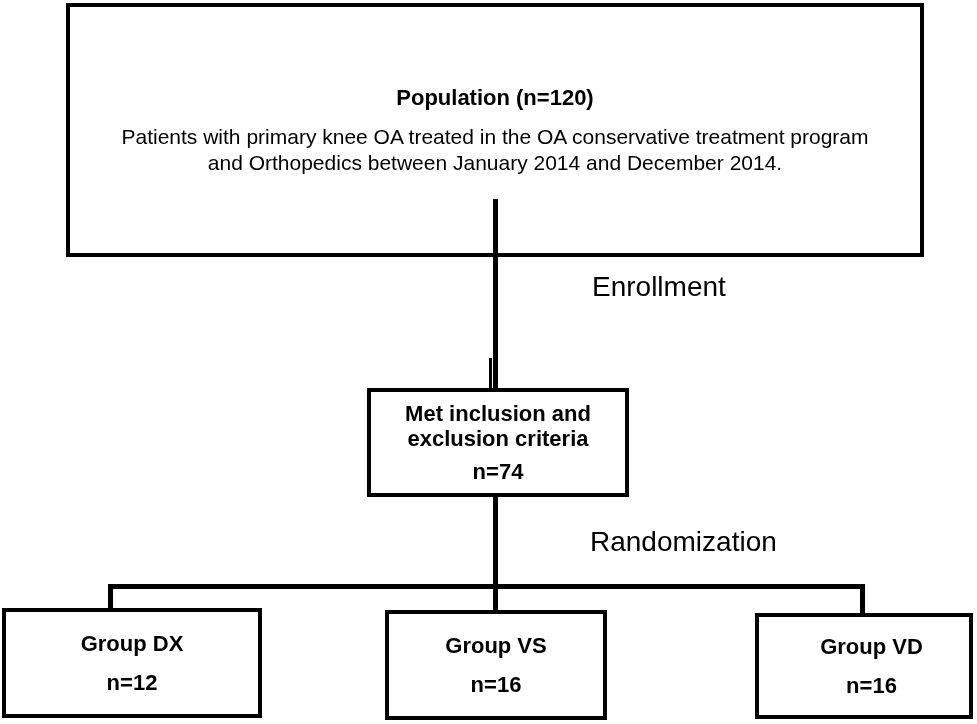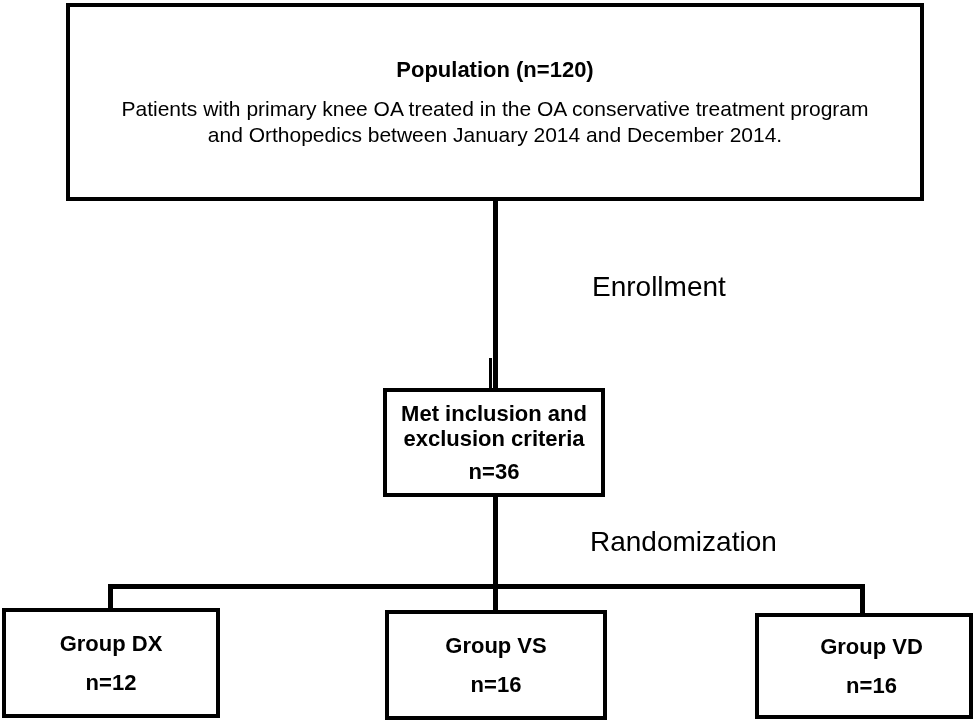--- a/index.html
+++ b/index.html
@@ -20,21 +20,21 @@
     border: 4px solid #000000;
     background: #ffffff;
     display: flex;
     flex-direction: column;
     align-items: center;
     justify-content: center;
     text-align: center;
   }
   .population-box {
     left: 66px; top: 3px;
-    width: 858px; height: 198px;
+    width: 858px; height: 254px;
     gap: 13px;
   }
   .population-title {
     font-size: 22px;
     font-weight: bold;
     white-space: nowrap;
   }
   .population-body {
     font-size: 21px;
     line-height: 26px;
@@ -46,33 +46,33 @@
   }
   .stage-label {
     position: absolute;
     font-size: 28px;
     font-weight: normal;
     white-space: nowrap;
   }
   .enrollment-label { left: 592px; top: 271px; }
   .randomization-label { left: 590px; top: 526px; }
   .inclusion-box {
-    left: 383px; top: 388px;
-    width: 222px; height: 109px;
+    left: 367px; top: 388px;
+    width: 262px; height: 109px;
     font-size: 22px;
     font-weight: bold;
     line-height: 25px;
   }
   .inclusion-box .nline { margin-top: 8px; }
   .group-box {
     font-size: 22px;
     font-weight: bold;
     gap: 13px;
   }
-  .group-dx { left: 2px;   top: 608px; width: 218px; height: 110px; }
+  .group-dx { left: 2px;   top: 608px; width: 260px; height: 110px; }
   .group-vs { left: 385px; top: 610px; width: 222px; height: 110px; }
   .group-vd { left: 755px; top: 613px; width: 218px; height: 106px; padding-left: 15px; }
   .line {
     position: absolute;
     background: #000000;
   }
   .v1    { left: 493px; top: 199px; width: 5px; height: 191px; }
   .notch { left: 489px; top: 358px; width: 3px; height: 30px; }
   .v2    { left: 493px; top: 495px; width: 5px; height: 117px; }
   .hbar  { left: 108px; top: 584px; width: 757px; height: 5px; }
@@ -93,21 +93,21 @@
   </div>
 
   <div class="line v1"></div>
   <div class="line notch"></div>
 
   <div class="stage-label enrollment-label">Enrollment</div>
 
   <div class="fbox inclusion-box">
     <span>Met inclusion and</span>
     <span>exclusion criteria</span>
-    <span class="nline">n=36</span>
+    <span class="nline">n=74</span>
   </div>
 
   <div class="line v2"></div>
 
   <div class="stage-label randomization-label">Randomization</div>
 
   <div class="line hbar"></div>
   <div class="line dropL"></div>
   <div class="line dropR"></div>
 

